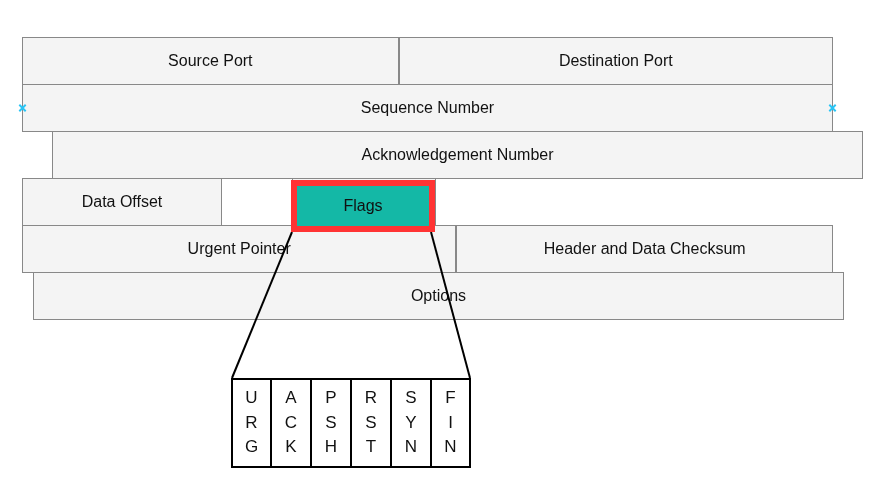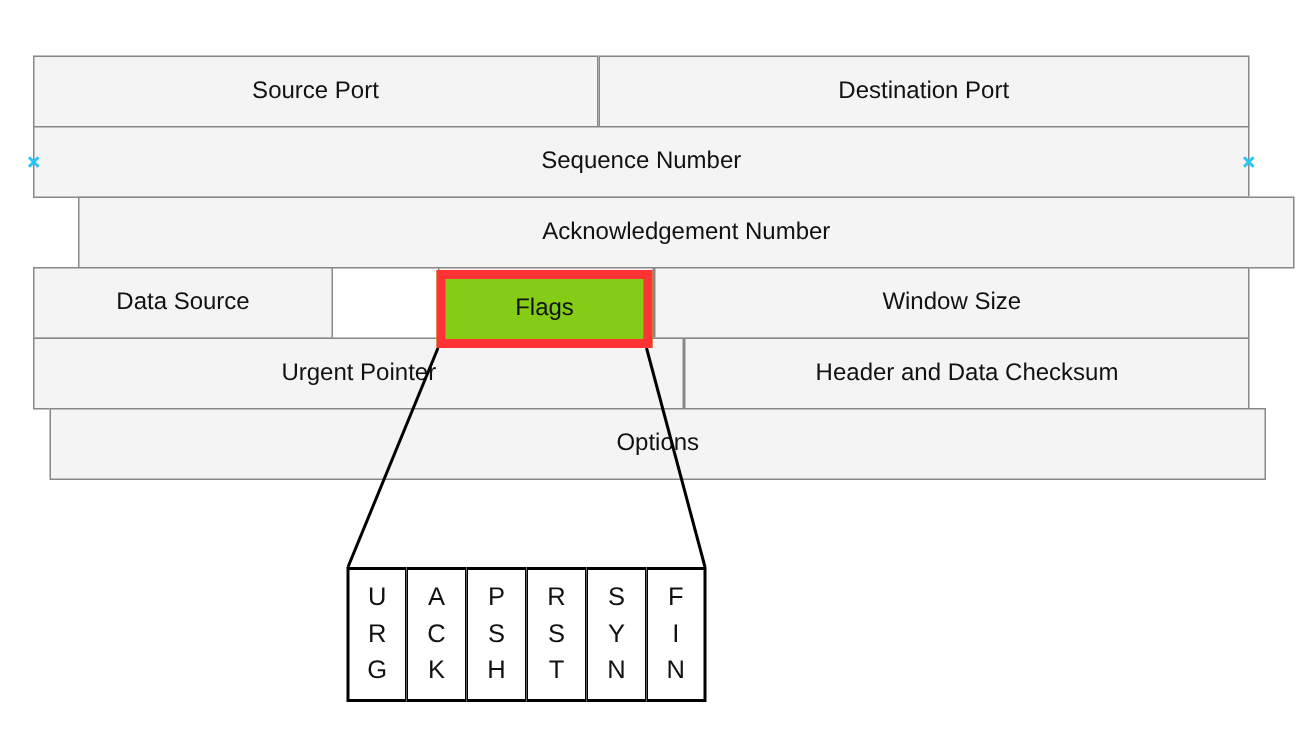--- a/index.html
+++ b/index.html
@@ -68,21 +68,21 @@
 
   
   #flags-highlight {
     position: absolute;
     left: 291px;
     top: 180px;
     width: 144px;
     height: 52px;
     box-sizing: border-box;
     border: 6px solid #ff3333;
-    background: #84cc16;
+    background: #14b8a6;
     display: flex;
     align-items: center;
     justify-content: center;
     font-size: 16px;
     color: #111111;
     z-index: 5;
   }
 
   
   #leader-lines {
@@ -174,29 +174,26 @@
   </div>
 
   <div class="hdr-row r2">
     <div class="hdr-cell w-full">
       <span>Acknowledgement Number</span>
     </div>
   </div>
 
   <div class="hdr-row r3">
     <div class="hdr-cell w-dataoff">
-      <span>Data Source</span>
+      <span>Data Offset</span>
     </div>
     <div class="hdr-cell w-res">
       <span>Res</span>
     </div>
     <div class="flags-slot w-flags"></div>
-    <div class="hdr-cell w-window">
-      <span>Window Size</span>
-    </div>
   </div>
 
   <div class="hdr-row r4">
     <div class="hdr-cell w-half-r">
       <span>Urgent Pointer</span>
     </div>
     <div class="hdr-cell w-half">
       <span>Header and Data Checksum</span>
     </div>
   </div>

